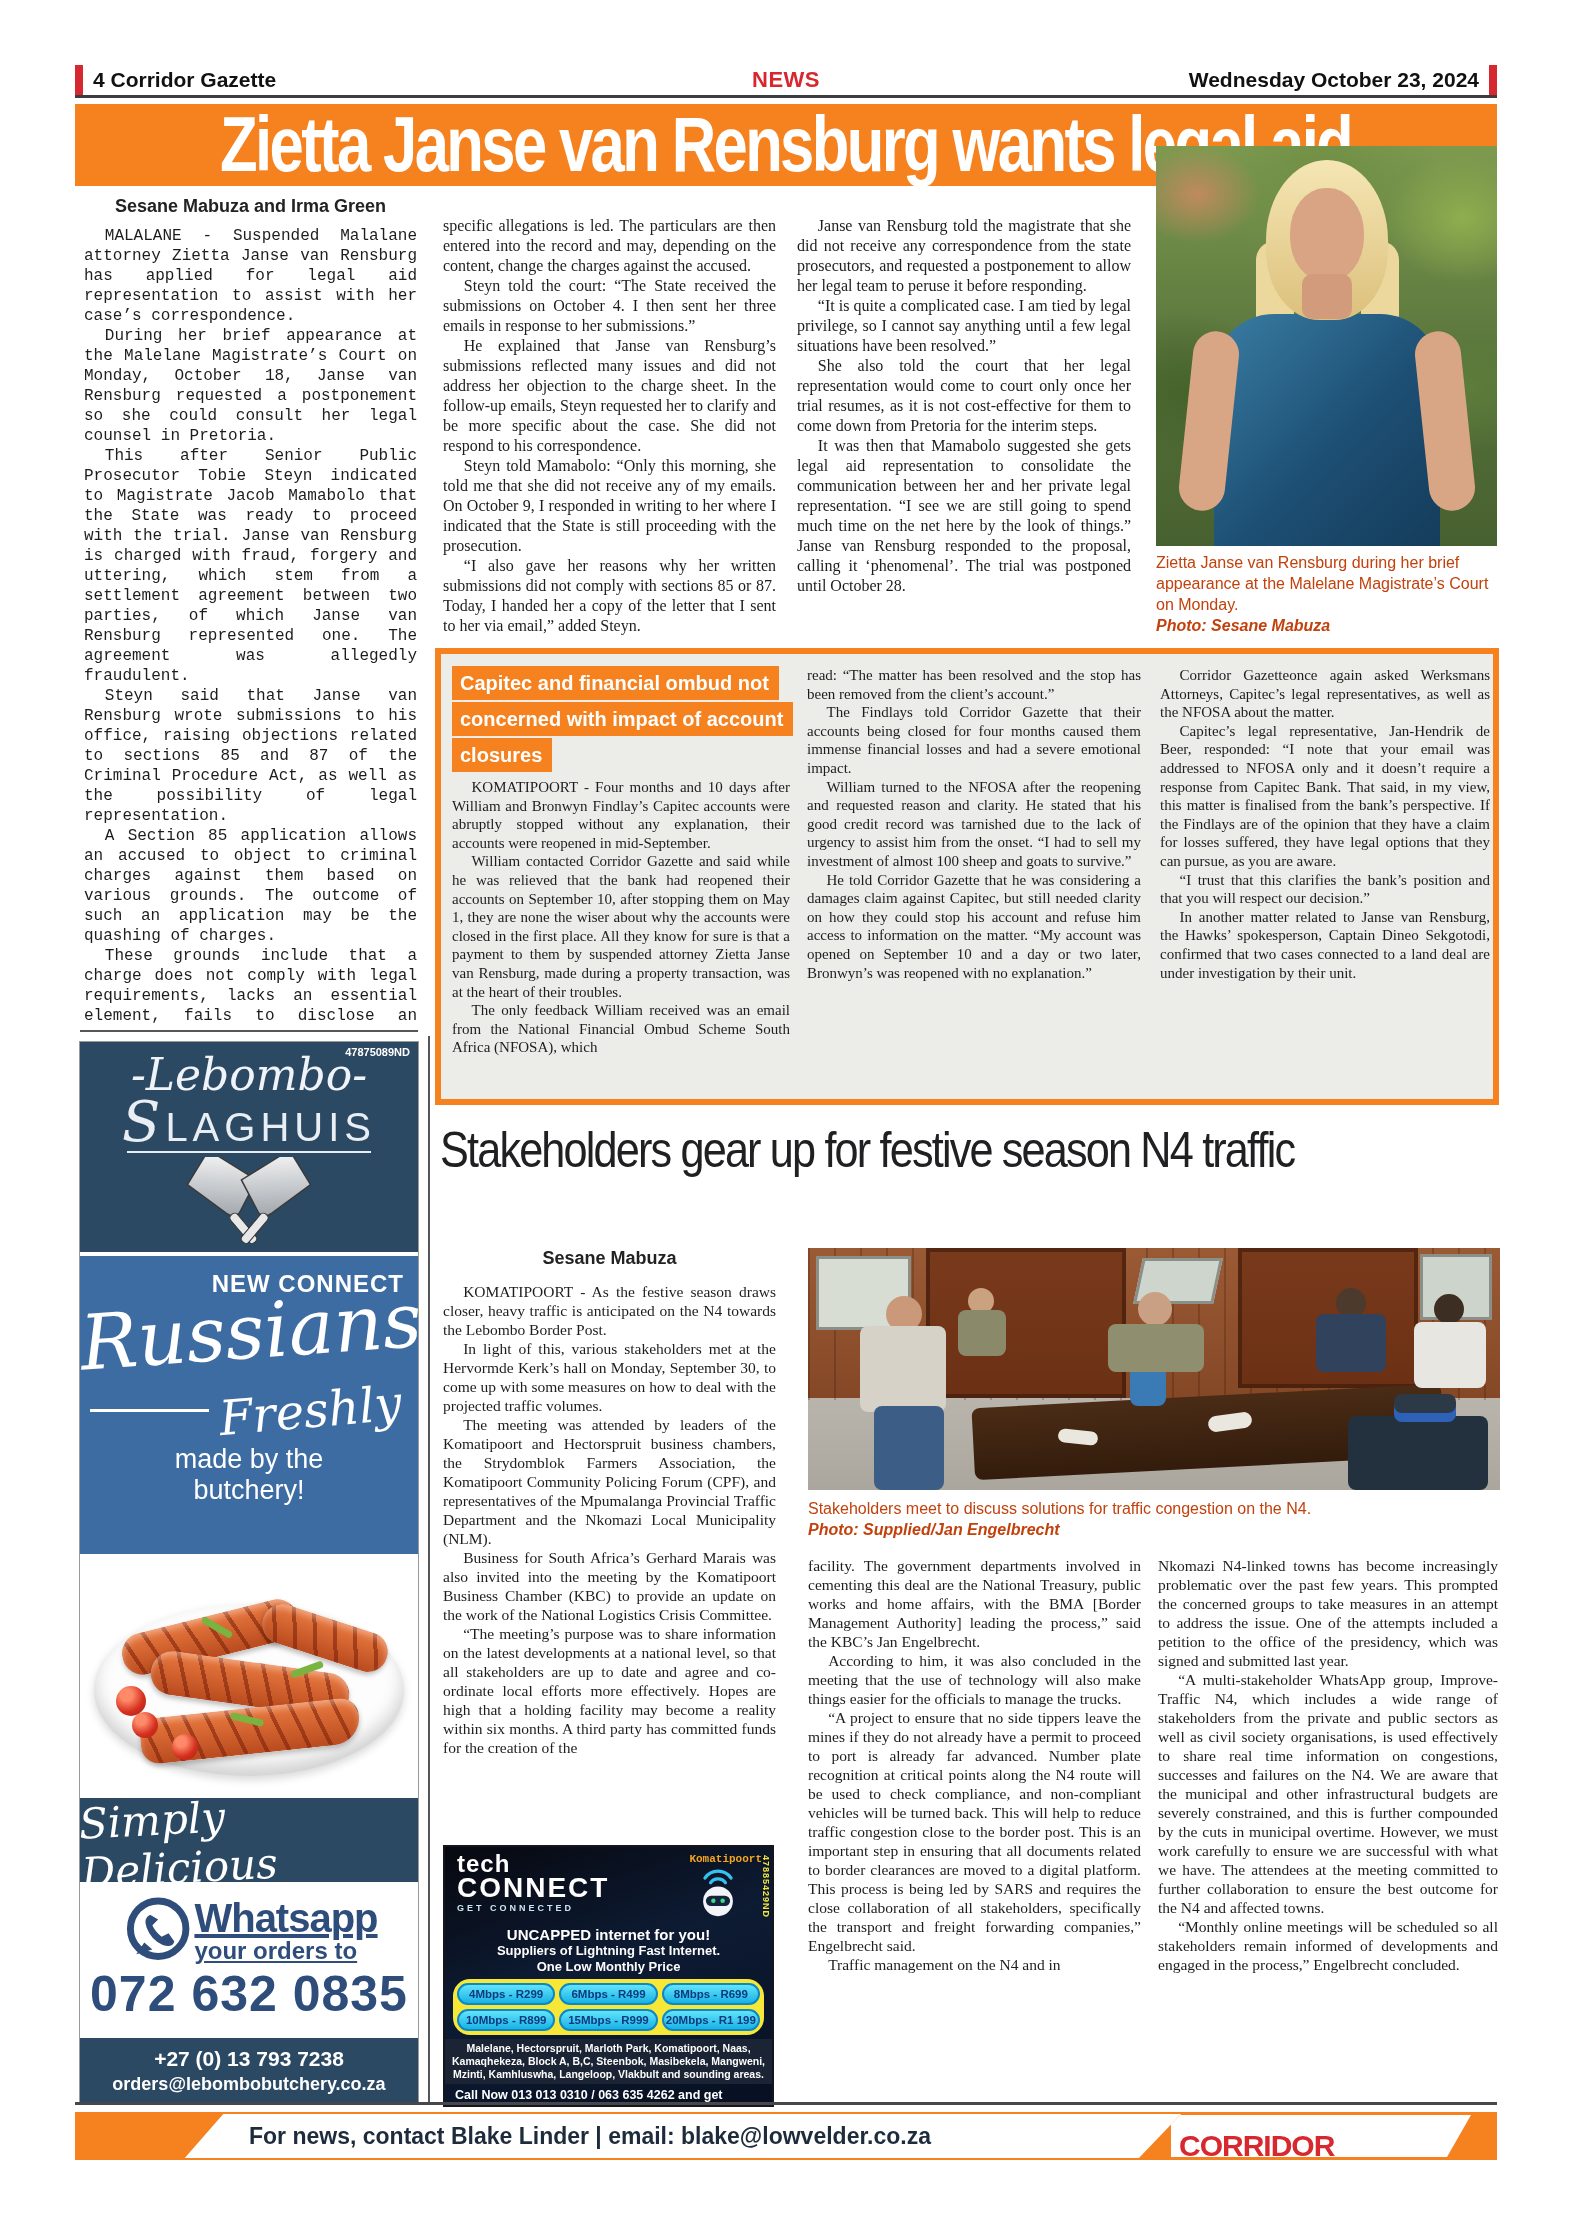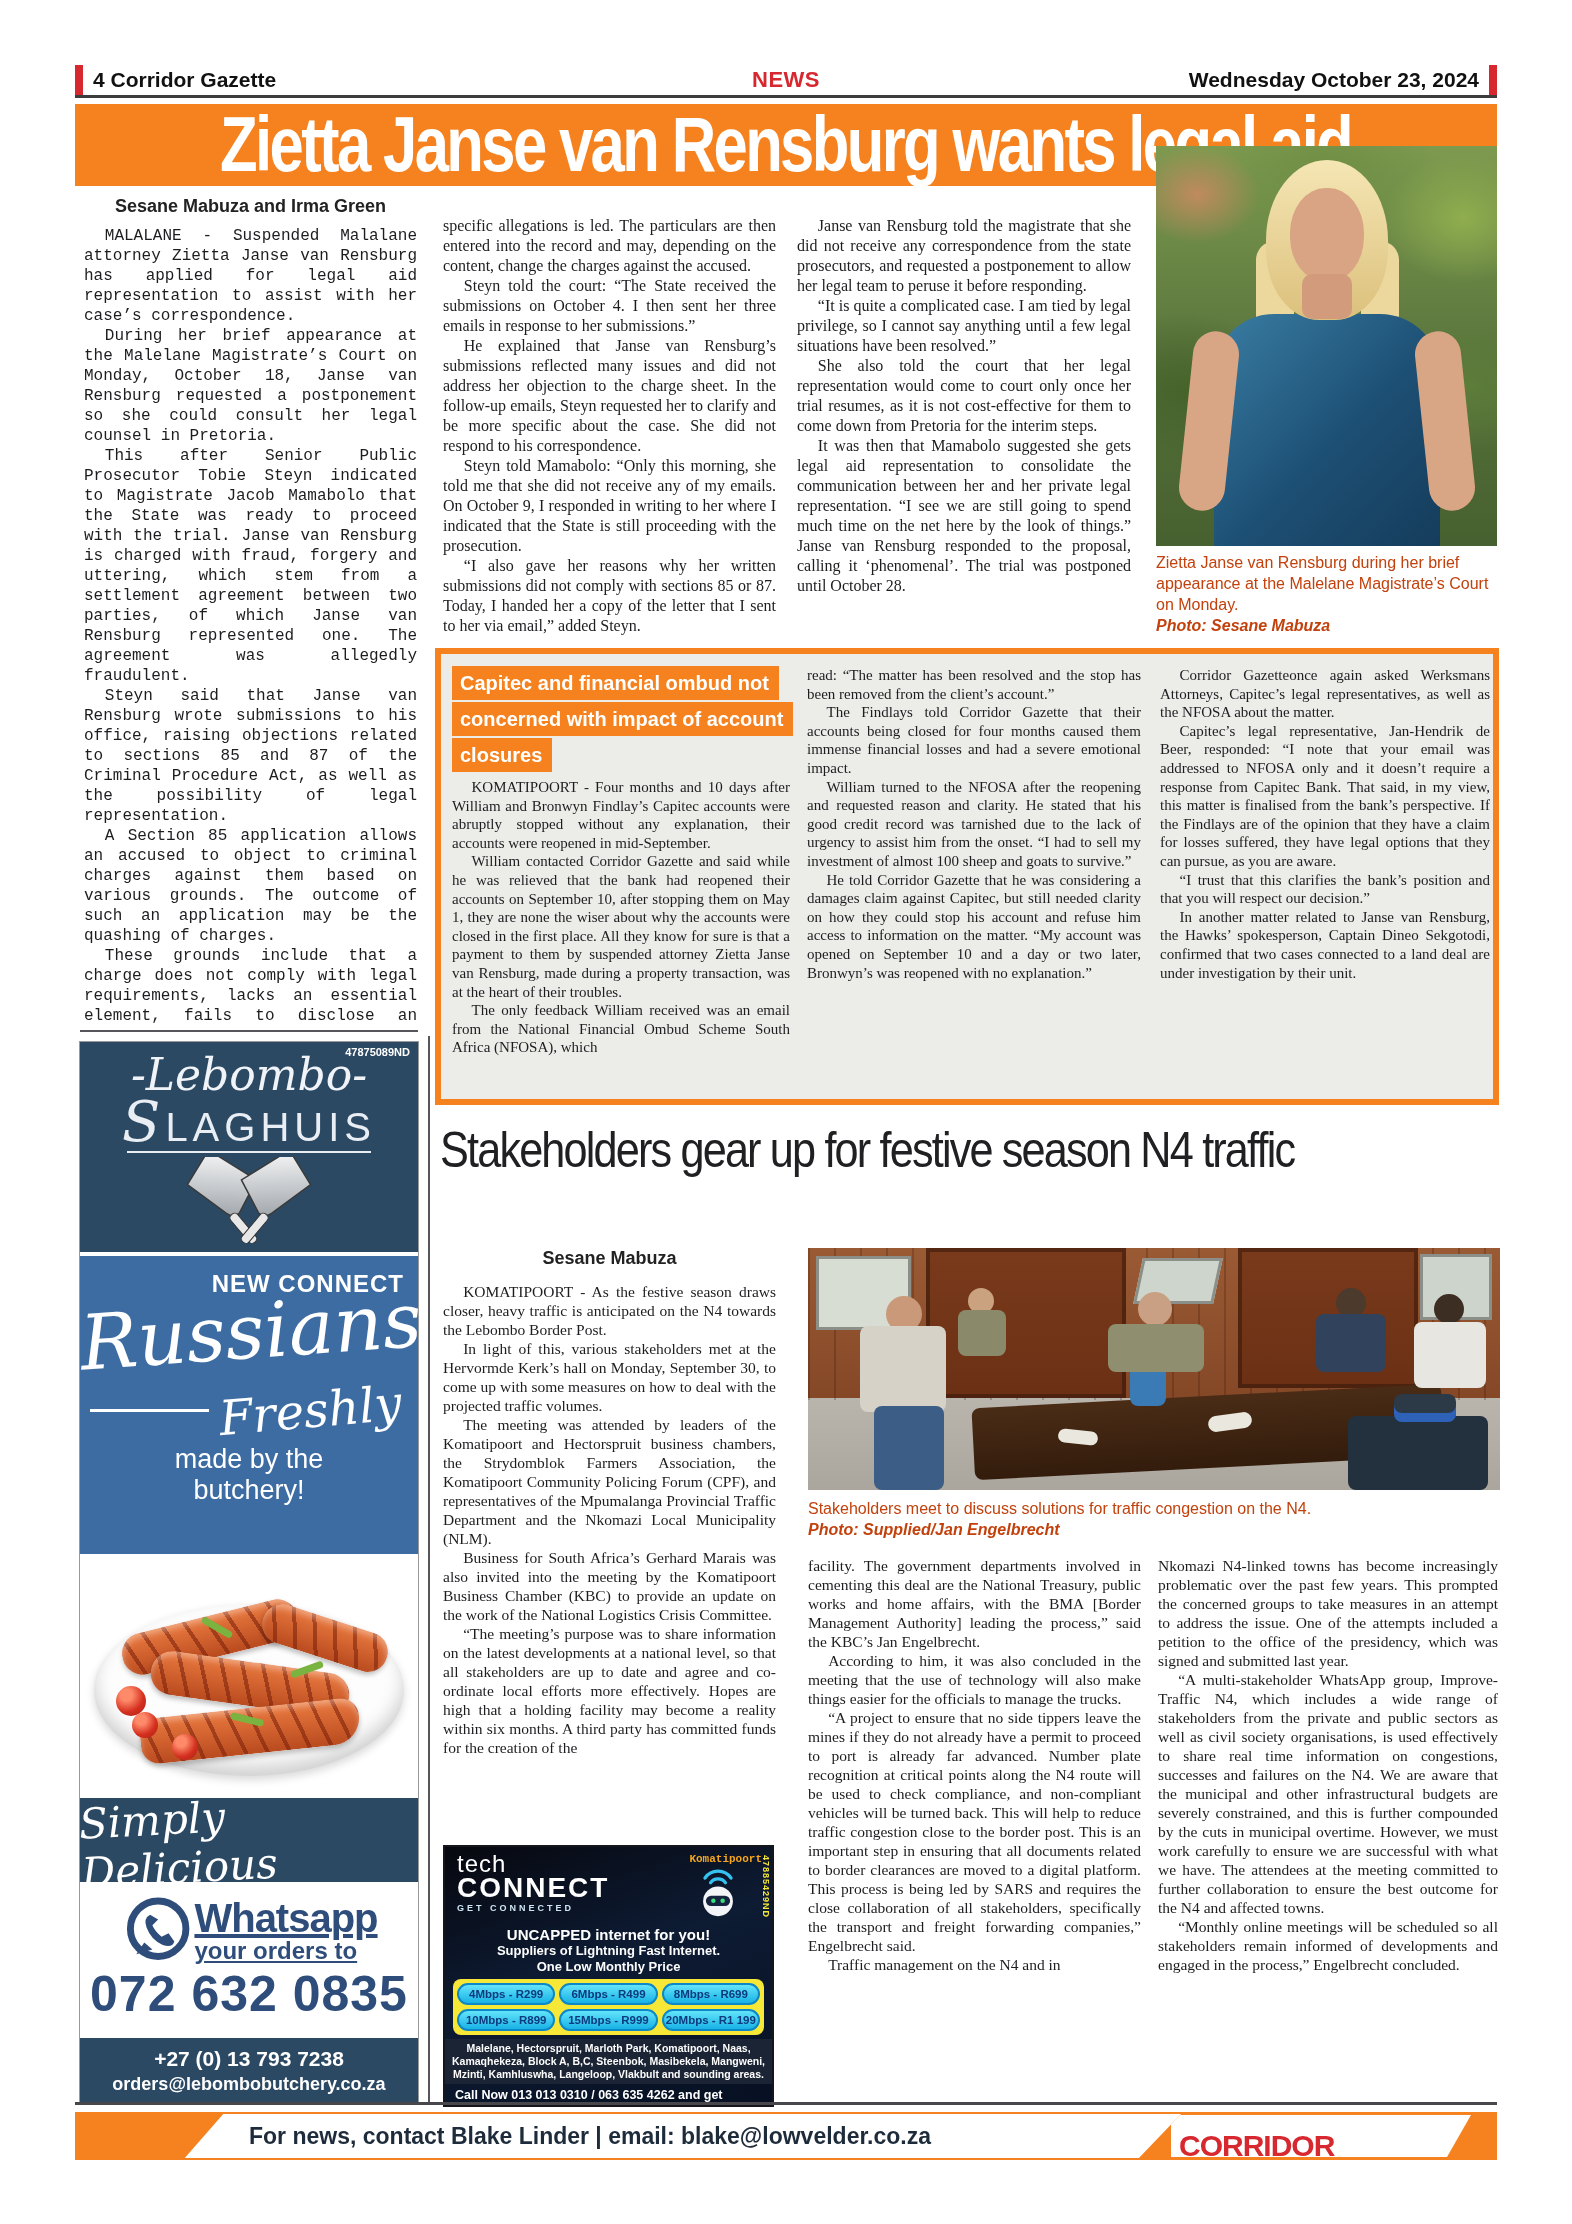--- a/index.html
+++ b/index.html
@@ -138,28 +138,28 @@
   .leb-wa1 { font-weight:bold; font-size:40px; line-height:40px; letter-spacing:-1px; }
   .leb-wa2 { font-weight:bold; font-size:24px; line-height:26px; }
   .leb-bignum { font-weight:bold; font-size:50px; line-height:52px; letter-spacing:1px; }
   .leb-s6 { flex:1; background:#2c4964; color:#fff; text-align:center; padding-top:8px; }
   .leb-tel { font-weight:bold; font-size:21px; line-height:26px; }
   .leb-mail { font-weight:bold; font-size:18px; line-height:24px; }
 
   
   #tech-ad { left:443px; top:1845px; width:331px; height:262px; background:linear-gradient(160deg,#07080f 0%, #0d1b33 45%, #071022 100%); border:2px solid #14161c; color:#fff; font-family:"Liberation Sans", sans-serif; position:absolute; overflow:hidden; }
   .tech-top { display:flex; padding:6px 10px 0 12px; }
-  .tech-logo .t1 { font-weight:normal; font-size:24px; line-height:22px; letter-spacing:1px; }
+  .tech-logo .t1 { font-weight:bold; font-size:24px; line-height:22px; letter-spacing:1px; }
   .tech-logo .t2 { font-weight:bold; font-size:28px; line-height:26px; letter-spacing:2px; }
   .tech-kom { color:#f5a61f; font-weight:bold; font-size:11px; text-align:right; }
   .tech-get { font-size:9px; letter-spacing:3px; color:#cfe6f5; font-weight:bold; margin-top:2px; }
   .tech-robot { margin-left:auto;font-family:Liberation Mono, monospace; }
   .tech-head { text-align:center; font-weight:bold; font-size:15px; margin-top:2px; }
   .tech-sub { text-align:center; font-weight:bold; font-size:13px; line-height:16px; color:#fdfdfd; }
-  .tech-pills { margin:4px 8px; background:#f7e838; border-radius:8px; padding:4px; display:grid; grid-template-columns:repeat(3,1fr); gap:4px; }
+  .tech-pills { margin:4px 8px; background:#f7e838; border-radius:17px; padding:4px; display:grid; grid-template-columns:repeat(3,1fr); gap:4px; }
   .tech-pills span { background:linear-gradient(180deg,#63e4fa,#18b2e6); color:#0b3a7e; font-weight:bold; font-size:11.5px; text-align:center; border-radius:11px; padding:3px 1px; border:2px solid #0c87c8; white-space:nowrap; overflow:hidden; }
   .tech-areas { background:#1b2434; text-align:center; font-weight:bold; font-size:10.5px; line-height:13px; padding:3px 6px; color:#fdfdfd; }
   .tech-call { font-weight:bold; font-size:12.5px; text-align:left; padding:4px 8px 0 10px; }
   .tech-num { position:absolute; right:1px; top:8px; writing-mode:vertical-rl; font-size:9px; font-weight:bold; color:#f7e838; letter-spacing:1px; }
 
   
   #footer-bar { left:75px; top:2112px; width:1422px; height:48px; background:#fff; border:2px solid #f5821f; }
   .foot-para { position:absolute; left:-2px; top:-2px; bottom:-2px; width:150px; background:#f5821f; clip-path:polygon(0 0, 100% 0, 72% 100%, 0 100%); }
   .foot-text { position:absolute; left:172px; top:0; bottom:0; display:flex; align-items:center; font-family:"Liberation Sans", sans-serif; font-weight:bold; font-size:23px; color:#1d2b3a; }
   .foot-logo-zone { position:absolute; right:-2px; top:-2px; bottom:-2px; width:360px; background:#f5821f; clip-path:polygon(46px 0, 100% 0, 100% 100%, 0 100%); }

